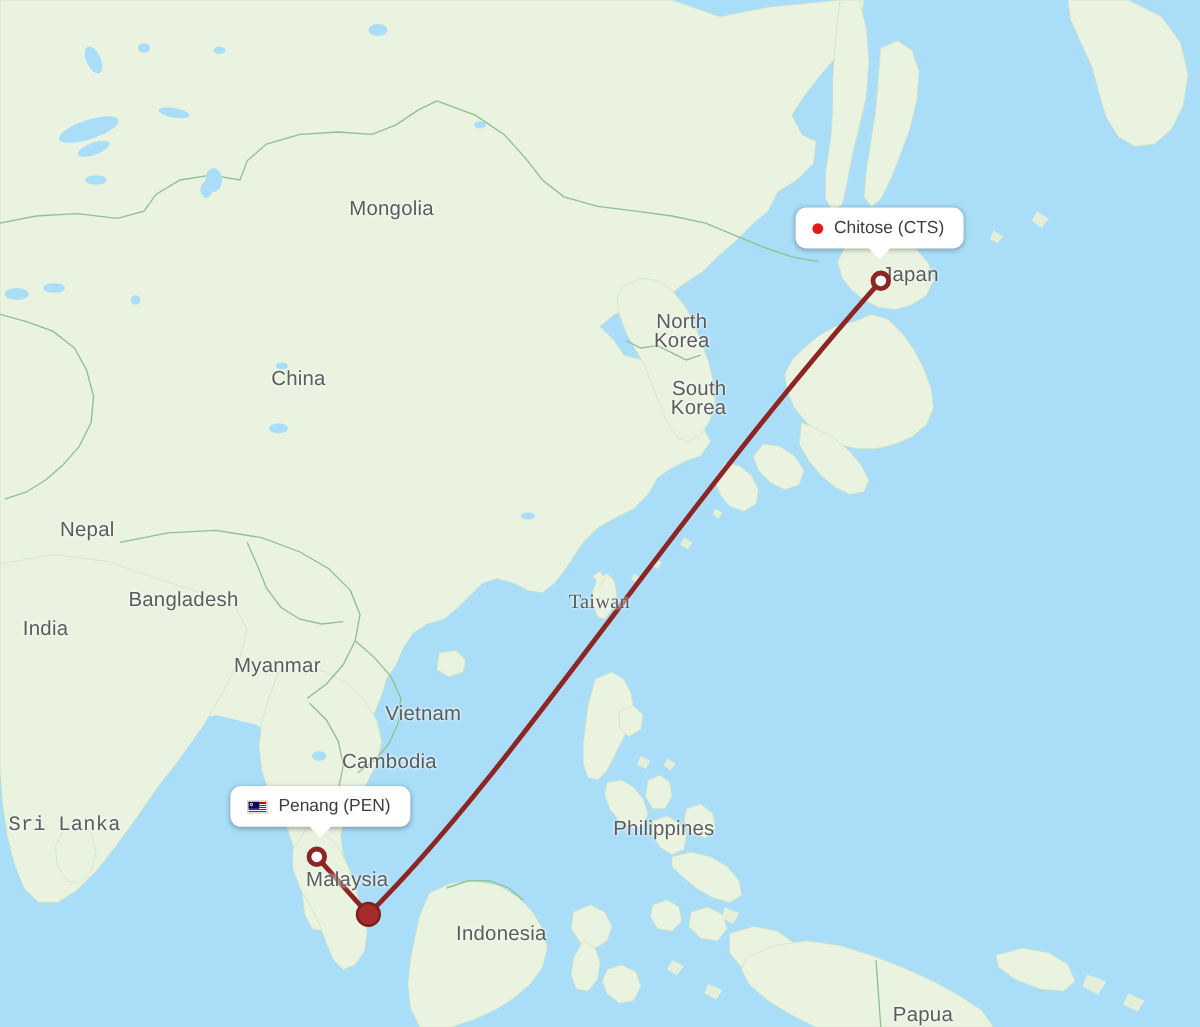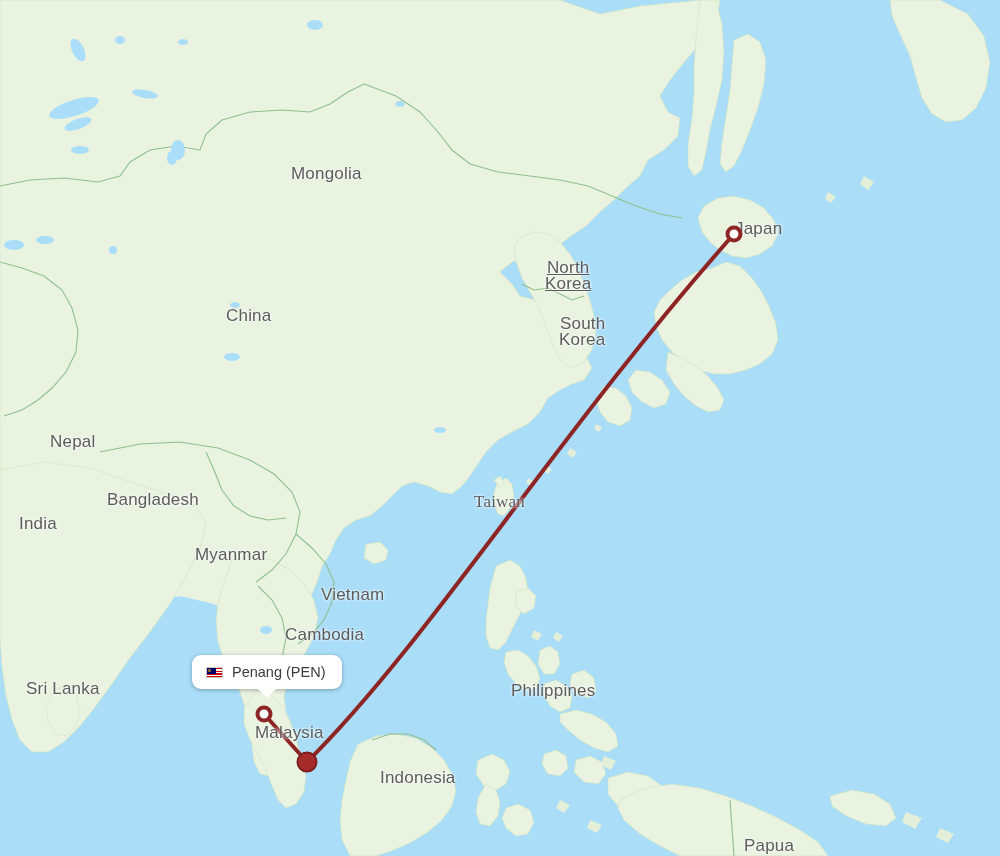--- a/index.html
+++ b/index.html
@@ -268,42 +268,47 @@
     <g>
 
       <path d="M307,762 C 430,640 560,430 734,234" fill="none" stroke="#8e2525" stroke-width="4" stroke-linecap="round"></path>
 
       <path d="M307,762 L264,714" fill="none" stroke="#8e2525" stroke-width="4" stroke-linecap="round"></path>
     </g>
   </svg>
 
   <div class="plabel" style="left:291px;top:166px;">Mongolia</div>
   <div class="plabel" style="left:226px;top:308px;">China</div>
-  <div class="plabel two" style="left:545px;top:260px;text-decoration:underline;">North
+  <div class="plabel two" style="left:545px;top:260px;">North
 Korea</div>
   <div class="plabel two" style="left:559px;top:316px;text-align:right;">South
 Korea</div>
   <div class="plabel" style="left:735px;top:221px;">Japan</div>
   <div class="plabel" style="left:50px;top:434px;">Nepal</div>
   <div class="plabel" style="left:19px;top:516px;">India</div>
   <div class="plabel" style="left:107px;top:492px;">Bangladesh</div>
   <div class="plabel" style="left:184px;top:547px;margin-left:11px;">Myanmar</div>
   <div class="plabel" style="left:321px;top:587px;">Vietnam</div>
   <div class="plabel" style="left:285px;top:627px;">Cambodia</div>
   <div class="plabel" style="left:474px;top:494px;font-family:Liberation Serif, serif;">Taiwan</div>
-  <div class="plabel" style="left:26px;top:681px;">Sri Lanka</div>
+  <div class="plabel" style="left:7px;top:681px;font-family:Liberation Mono, monospace;">Sri Lanka</div>
   <div class="plabel" style="left:255px;top:725px;">Malaysia</div>
   <div class="plabel" style="left:511px;top:683px;">Philippines</div>
   <div class="plabel" style="left:380px;top:770px;">Indonesia</div>
   <div class="plabel" style="left:744px;top:838px;">Papua</div>
 
   <div class="ring" style="left:734px;top:234px;"></div>
   <div class="ring" style="left:264px;top:714px;"></div>
   <div class="solid" style="left:307px;top:762px;"></div>
 
+  <div class="callout" style="left:663px;top:173px;">
+    <span class="dot-red"></span>
+    <span>Chitose (CTS)</span>
+    <span class="tail"></span>
+  </div>
 
   <div class="callout" style="left:192px;top:655px;">
     <span class="flag-my">
       <span class="stripes"></span>
         <span class="canton"></span>
     </span>
     <span>Penang (PEN)</span>
     <span class="tail"></span>
   </div>
 

